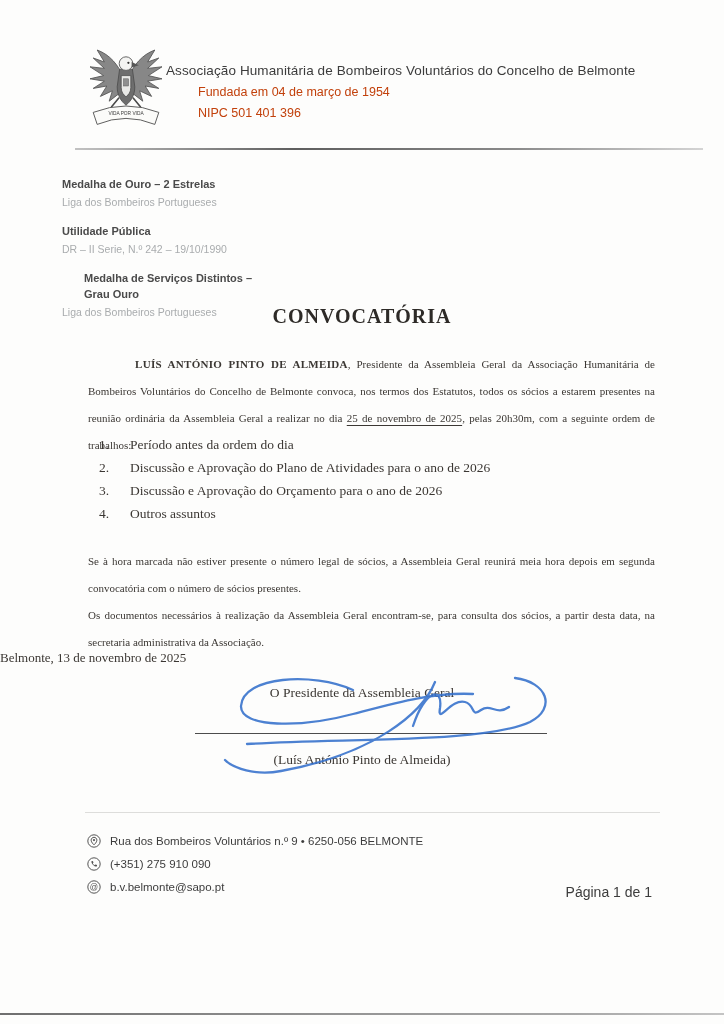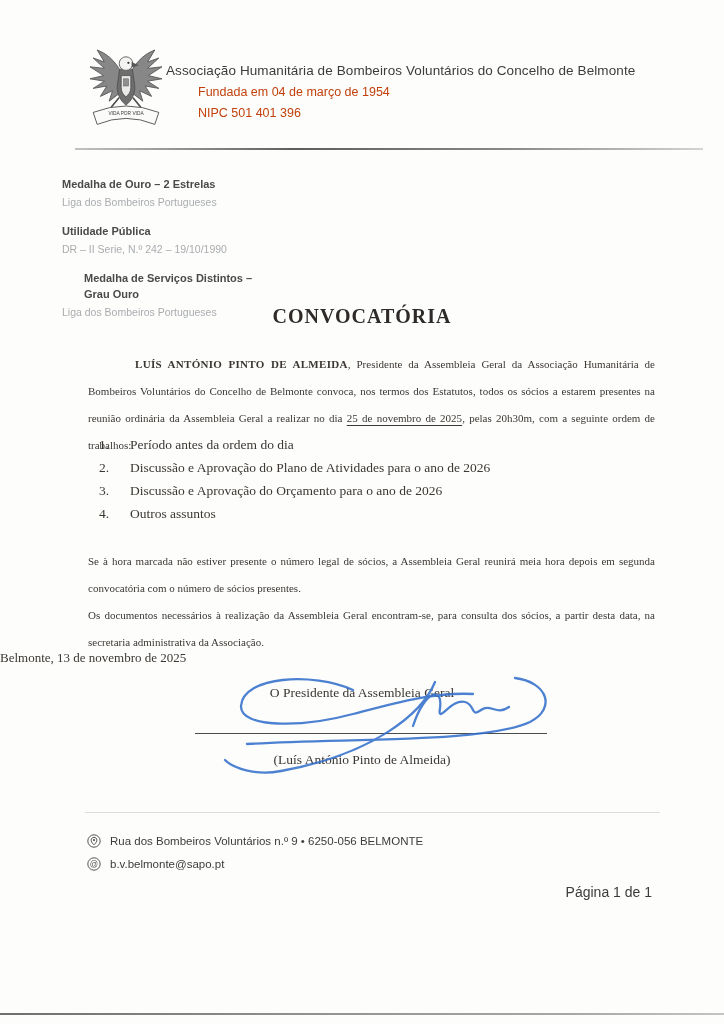--- a/index.html
+++ b/index.html
@@ -163,20 +163,27 @@
       <svg class="ficon" viewBox="0 0 14 14">
         <circle cx="7" cy="7" r="6.2" fill="none" stroke="#555" stroke-width="1"></circle>
         <path d="M7 3.3 C5.4 3.3 4.1 4.6 4.1 6.2 C4.1 8.3 7 10.9 7 10.9 C7 10.9 9.9 8.3 9.9 6.2 C9.9 4.6 8.6 3.3 7 3.3 Z" fill="none" stroke="#555" stroke-width="1"></path>
         <circle cx="7" cy="6.1" r="1.1" fill="#555"></circle>
       </svg>
       <span>Rua dos Bombeiros Voluntários n.º 9 • 6250-056 BELMONTE</span>
     </div>
     <div class="contact-row">
       <svg class="ficon" viewBox="0 0 14 14">
         <circle cx="7" cy="7" r="6.2" fill="none" stroke="#555" stroke-width="1"></circle>
+        <path d="M4.4 4.2 C4.1 6.6 7.4 9.9 9.8 9.6 L10.1 8.1 L8.3 7.5 L7.7 8.2 C6.8 7.9 6.1 7.2 5.8 6.3 L6.5 5.7 L5.9 3.9 Z" fill="#555"></path>
+      </svg>
+      <span>(+351) 275 910 090</span>
+    </div>
+    <div class="contact-row">
+      <svg class="ficon" viewBox="0 0 14 14">
+        <circle cx="7" cy="7" r="6.2" fill="none" stroke="#555" stroke-width="1"></circle>
         <text x="7" y="9.8" font-size="8.2" text-anchor="middle" fill="#555" font-family="Liberation Sans, sans-serif">@</text>
       </svg>
       <span>b.v.belmonte@sapo.pt</span>
     </div>
   </div>
 
   <div class="page-num">Página 1 de 1</div>
   <div class="scan-edge"></div>
 
 </div>

